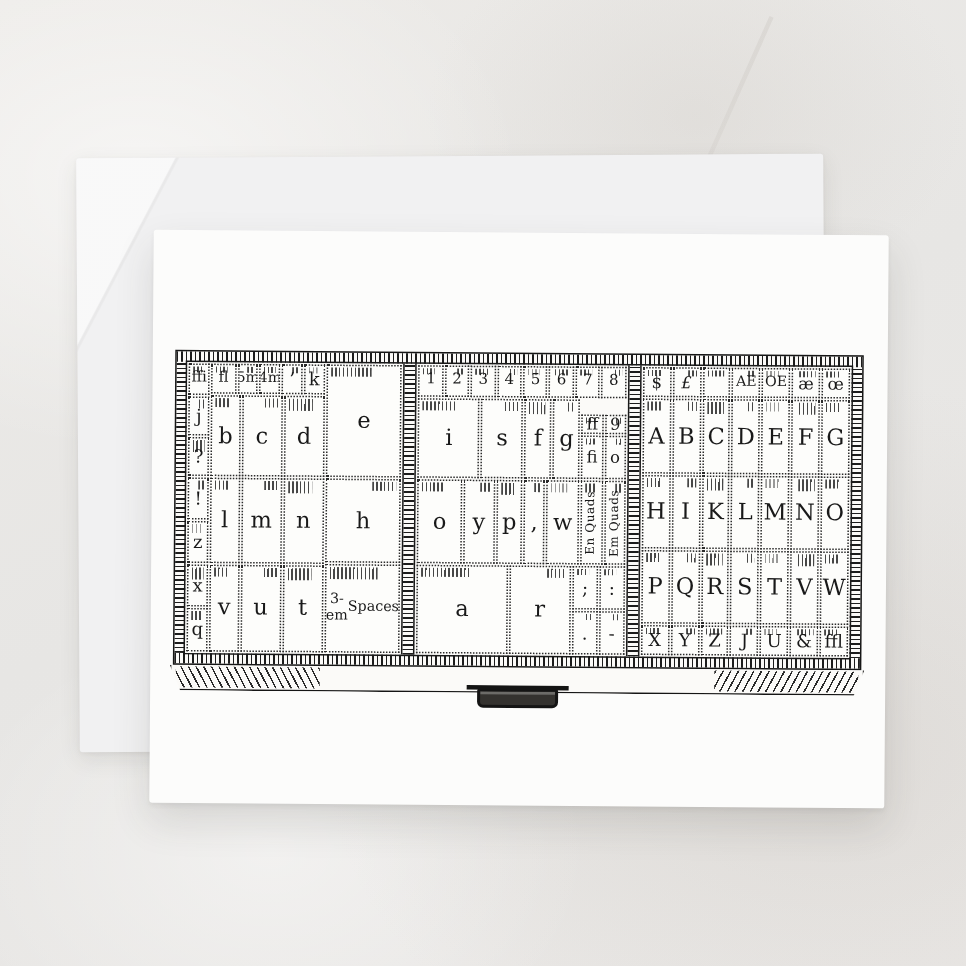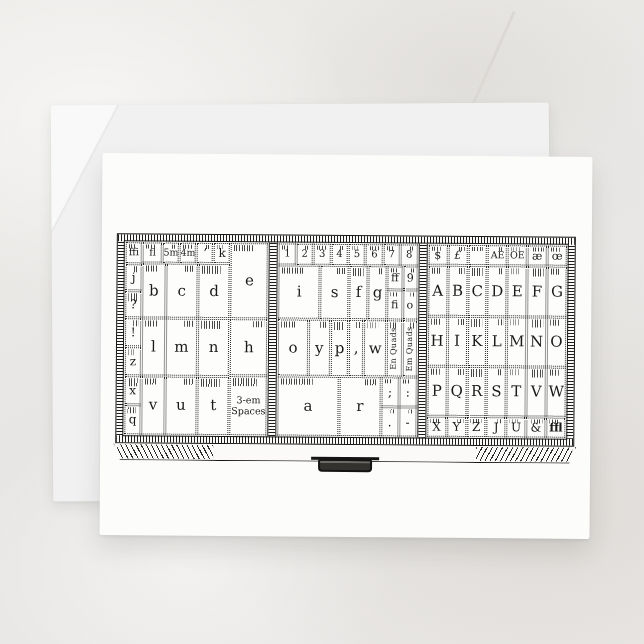--- a/index.html
+++ b/index.html
@@ -65,21 +65,21 @@
   .c:nth-child(2n)::before{width:34%;left:auto;right:2px;}
   .c:nth-child(3n)::before{height:8px;width:66%;}
   .c:nth-child(5n)::before{opacity:.55;}
   .sm::before{height:4px !important;}
   .fs-s{font-size:10px;}
   .fs-xs{font-size:9.5px;text-align:right;}
   .fs-m{font-size:11px;}
   .fs-c{font-size:12px;}
   .it{font-style:italic;}
   .vert{writing-mode:vertical-rl;transform:rotate(180deg);font-size:8px;letter-spacing:.4px;}
-  .two-line{flex-direction:column;font-size:9.5px;line-height:1.15;text-align:center;}
+  .two-line{flex-direction:row;font-size:9.5px;line-height:1.15;text-align:center;}
 
   
   .base{
     position:relative;height:17px;margin:0 -2px;background:#fbfaf8;
     border:1.5px solid #151515;border-top:none;box-sizing:border-box;
     clip-path:polygon(0 0,100% 0,calc(100% - 7px) 100%,7px 100%);
   }
   .base::before{content:"";position:absolute;left:3px;top:1px;bottom:1px;width:96px;
     background:repeating-linear-gradient(62deg,#2a2a2a 0 1px,transparent 1px 4.5px);}
   .base::after{content:"";position:absolute;right:3px;top:1px;bottom:1px;width:96px;
@@ -176,21 +176,21 @@
                 </div>
                 <div class="row" style="flex:58;">
                   <div class="c" style="flex:1.15;">o</div>
                   <div class="c" style="flex:.8;">y</div>
                   <div class="c" style="flex:.65;">p</div>
                   <div class="c" style="flex:.5;">,</div>
                   <div class="c" style="flex:.85;">w</div>
                 </div>
               </div>
               <div class="col" style="flex:1.05;">
-                <div class="row" style="flex:24;">
+                <div class="row" style="flex:24;align-items:flex-end;">
                   <div class="c fs-m sm" style="flex:1;">ff</div>
                   <div class="c fs-m sm" style="flex:1;">9</div>
                 </div>
                 <div class="row" style="flex:31;">
                   <div class="c fs-m sm" style="flex:1;">fi</div>
                   <div class="c fs-m sm" style="flex:1;">o</div>
                 </div>
                 <div class="row" style="flex:58;">
                   <div class="c" style="flex:1;">
                     <span class="vert">En Quads</span>
@@ -254,21 +254,21 @@
               <div class="c" style="flex:1;">V</div>
               <div class="c" style="flex:1;">W</div>
             </div>
             <div class="row" style="flex:21;">
               <div class="c fs-c sm" style="flex:1;">X</div>
               <div class="c fs-c sm" style="flex:1;">Y</div>
               <div class="c fs-c sm" style="flex:1;">Z</div>
               <div class="c fs-c sm" style="flex:1;">J</div>
               <div class="c fs-c sm" style="flex:1;">U</div>
               <div class="c fs-c sm" style="flex:1;">&amp;</div>
-              <div class="c fs-c sm" style="flex:1;font-weight:bold;">ffl</div>
+              <div class="c fs-c sm" style="flex:1;">ffl</div>
             </div>
           </div>
 
         </div>
         <div class="band-v"></div>
       </div>
       <div class="band-h"></div>
     </div>
     <div class="base"></div>
     <div style="position:relative;">

